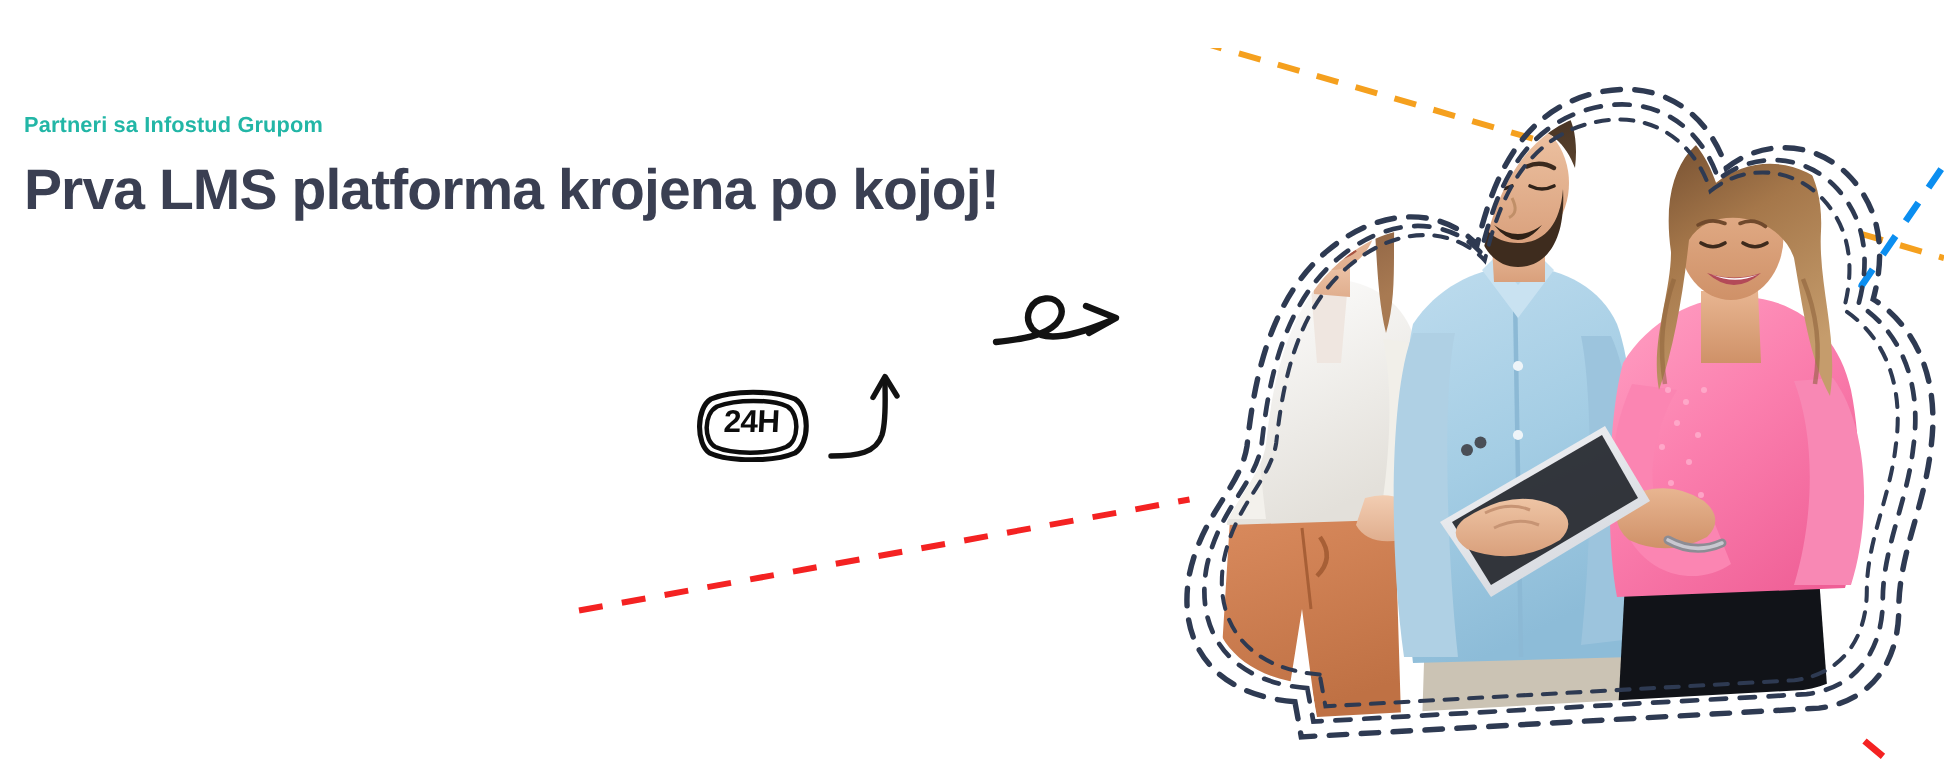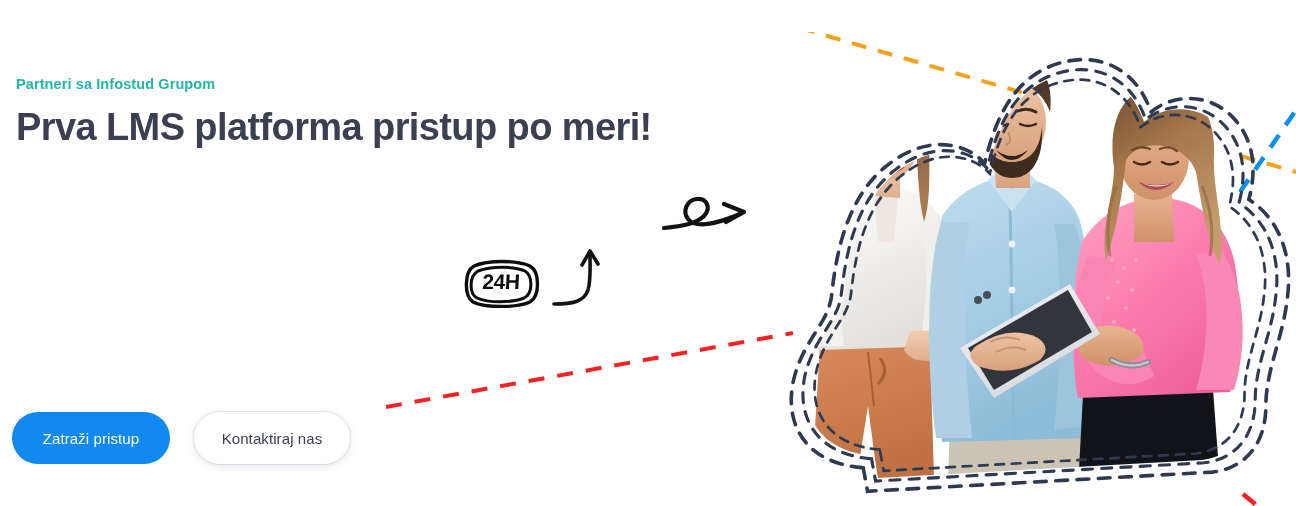--- a/index.html
+++ b/index.html
@@ -369,21 +369,21 @@
       <g fill="none" stroke="#2e3a52" stroke-linecap="round">
         <use href="#cloudPath" stroke-width="3.4" stroke-dasharray="11 9" transform="translate(257,228) scale(1.065) translate(-257,-228)"></use>
         <use href="#cloudPath" stroke-width="3.1" stroke-dasharray="10 9" transform="translate(257,228) scale(1.015) translate(-257,-228)"></use>
         <use href="#cloudPath" stroke-width="2.8" stroke-dasharray="9 8" transform="translate(257,228) scale(0.965) translate(-257,-228)"></use>
       </g>
     </svg>
   </div>
 
   <div class="copy">
     <div class="eyebrow">Partneri sa Infostud Grupom</div>
-    <h1 class="headline">Prva LMS platforma pristup po meri!</h1>
+    <h1 class="headline">Prva LMS platforma krojena po kojoj!</h1>
   </div>
 
   <svg class="doodle" id="doodle-loop-arrow" width="96" height="50" viewBox="0 0 96 50">
     <path d="M 6 36 C 24 34 38 32 46 24 C 54 15 48 6 39 7 C 29 8 24 19 30 27
              C 38 37 58 32 82 22" fill="none" stroke="#121212" stroke-width="4.2" stroke-linecap="round" stroke-linejoin="round"></path>
     <path d="M 66 12 L 86 20 L 68 30" fill="none" stroke="#121212" stroke-width="4.2" stroke-linecap="round" stroke-linejoin="round"></path>
   </svg>
 
   <svg class="doodle" id="doodle-up-arrow" width="62" height="70" viewBox="0 0 62 70">
     <path d="M 2 58 C 20 58 32 56 36 44 C 39 34 38 20 38 8" fill="none" stroke="#121212" stroke-width="3.6" stroke-linecap="round"></path>
@@ -391,18 +391,14 @@
   </svg>
 
   <div class="doodle" id="doodle-badge-24h" style="width:82px;height:50px;">
     <svg width="82" height="50" viewBox="0 0 82 50">
       <path d="M 12 8 C 26 2 54 2 68 8 C 78 14 78 38 68 44 C 54 50 24 50 11 44 C 2 38 2 14 12 8 Z" fill="none" stroke="#0d0d0d" stroke-width="3.4" stroke-linejoin="round"></path>
       <path d="M 16 13 C 29 8 52 8 63 13 C 71 18 71 36 62 40 C 50 45 26 45 15 40 C 7 36 7 18 16 13 Z" fill="none" stroke="#0d0d0d" stroke-width="3" stroke-linejoin="round"></path>
     </svg>
     <div class="badge-text">24H</div>
   </div>
 
-  <div class="btn-row">
-    <button class="btn btn-primary">Zatraži pristup</button>
-    <button class="btn btn-secondary">Kontaktiraj nas</button>
-  </div>
 
 </div>
 
 </body></html>

